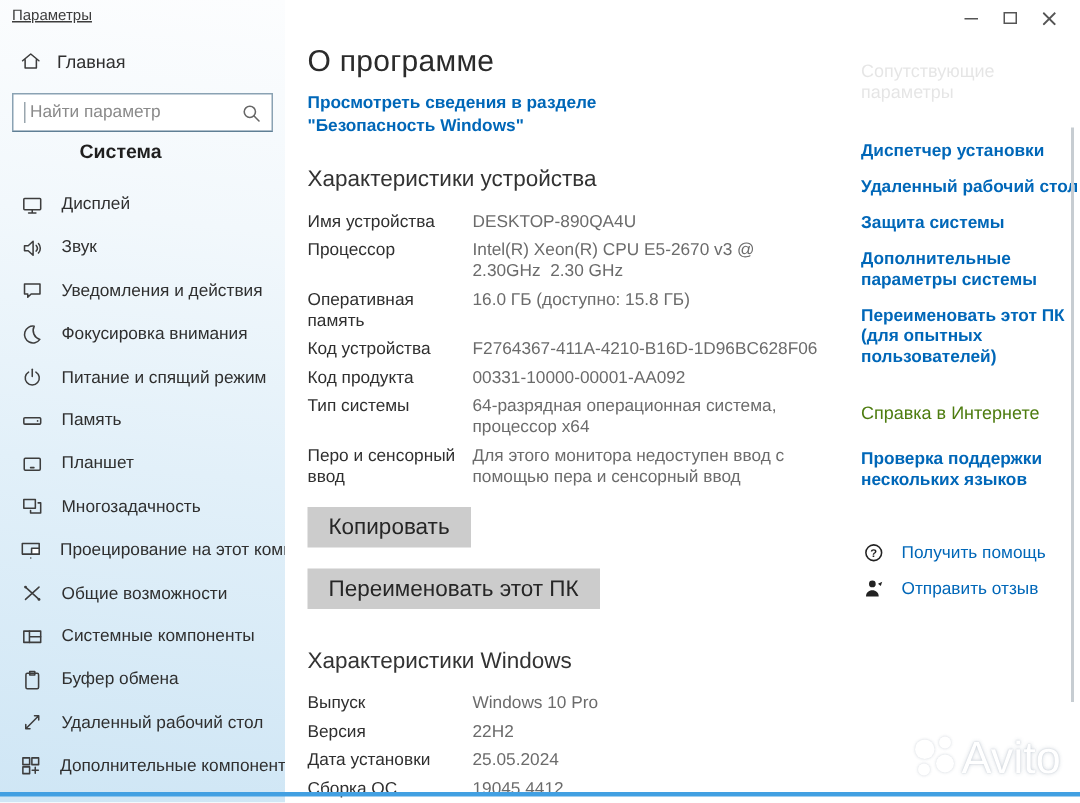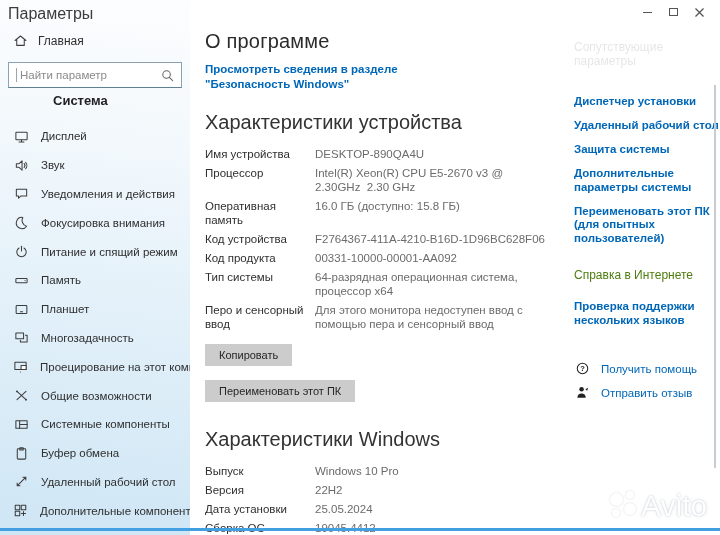--- a/index.html
+++ b/index.html
@@ -8,21 +8,21 @@
     font-family:"Liberation Sans", sans-serif;
     background:#ffffff;
     position:relative;
     overflow:hidden;
     color:#333;
   }
   .window { position:absolute; inset:0; background:#fff; }
 
   
   .titlebar { position:absolute; top:0; left:0; right:0; height:24px; z-index:5; }
-  .titlebar-title { position:absolute; left:8px; top:5px; font-size:16px; color:#3c3c3c; }
+  .titlebar-title { position:absolute; left:8px; top:5px; font-size:10px; color:#3c3c3c;text-decoration:underline; }
   .win-controls { position:absolute; right:8px; top:0; height:24px; display:flex; }
   .win-btn { width:26px; height:24px; display:flex; align-items:center; justify-content:center; cursor:default; }
   .min-glyph { width:9px; height:0; border-top:1px solid #555; display:block; }
   .max-glyph { width:9px; height:8px; border:1px solid #555; display:block; }
   .close-glyph svg { width:9px; height:9px; display:block; }
   .close-glyph line { stroke:#555; stroke-width:1.2; }
 
   
   .sidebar {
     position:absolute; top:0; left:0; width:190px; bottom:0;
@@ -55,27 +55,27 @@
     stroke:#3d3d3d; fill:none; stroke-width:1.1; stroke-linecap:round; stroke-linejoin:round;
   }
   .icon .fill { fill:#3d3d3d; stroke:none; }
 
   
   .content { position:absolute; left:190px; top:0; right:0; bottom:0; background:#fff; }
   .main-col { position:absolute; left:15px; top:30px; width:345px; }
   .page-title { font-size:20px; font-weight:300; color:#2b2b2b; letter-spacing:0.2px; }
   a.link, .link { color:#0067b8; text-decoration:none; cursor:pointer;font-weight:bold; }
   .security-link { display:block; margin-top:9px; width:255px; font-size:11.5px; line-height:1.32; }
-  .sec-heading { margin-top:19px; font-size:20px; color:#333; }
+  .sec-heading { margin-top:19px; font-size:15px; color:#333; }
   .specs { margin-top:13px; display:grid; grid-template-columns:110px 237px; row-gap:5px; font-size:11.5px; line-height:14px; }
   .spec-label { color:#2f2f2f; }
   .spec-value { color:#6b6b6b; }
   .btn {
     display:inline-block; margin-top:13px; background:#cccccc; border:none;
-    font-family:"Liberation Sans", sans-serif; font-size:11px; color:#262626;
+    font-family:"Liberation Sans", sans-serif; font-size:15px; color:#262626;
     padding:5px 14px; cursor:pointer;
   }
   .btn.rename { margin-top:14px; }
   .win-heading { margin-top:26px; }
 
   
   .right-col { position:absolute; left:384px; top:40px; width:152px; }
   .faint-heading { font-size:12px; color:#333; opacity:0.12; }
   .rel-links { margin-top:27px; }
   .rel-link { display:block; font-size:11.5px; line-height:13.5px; margin-bottom:10.5px; }

